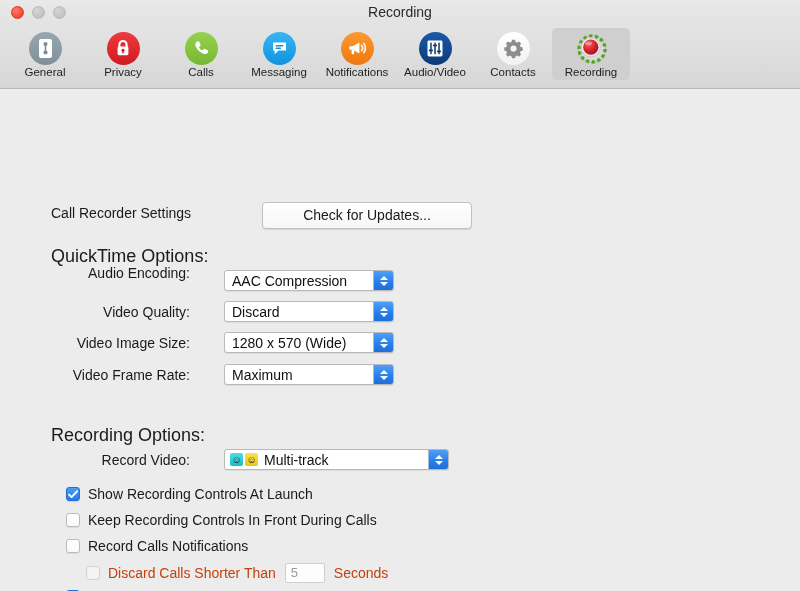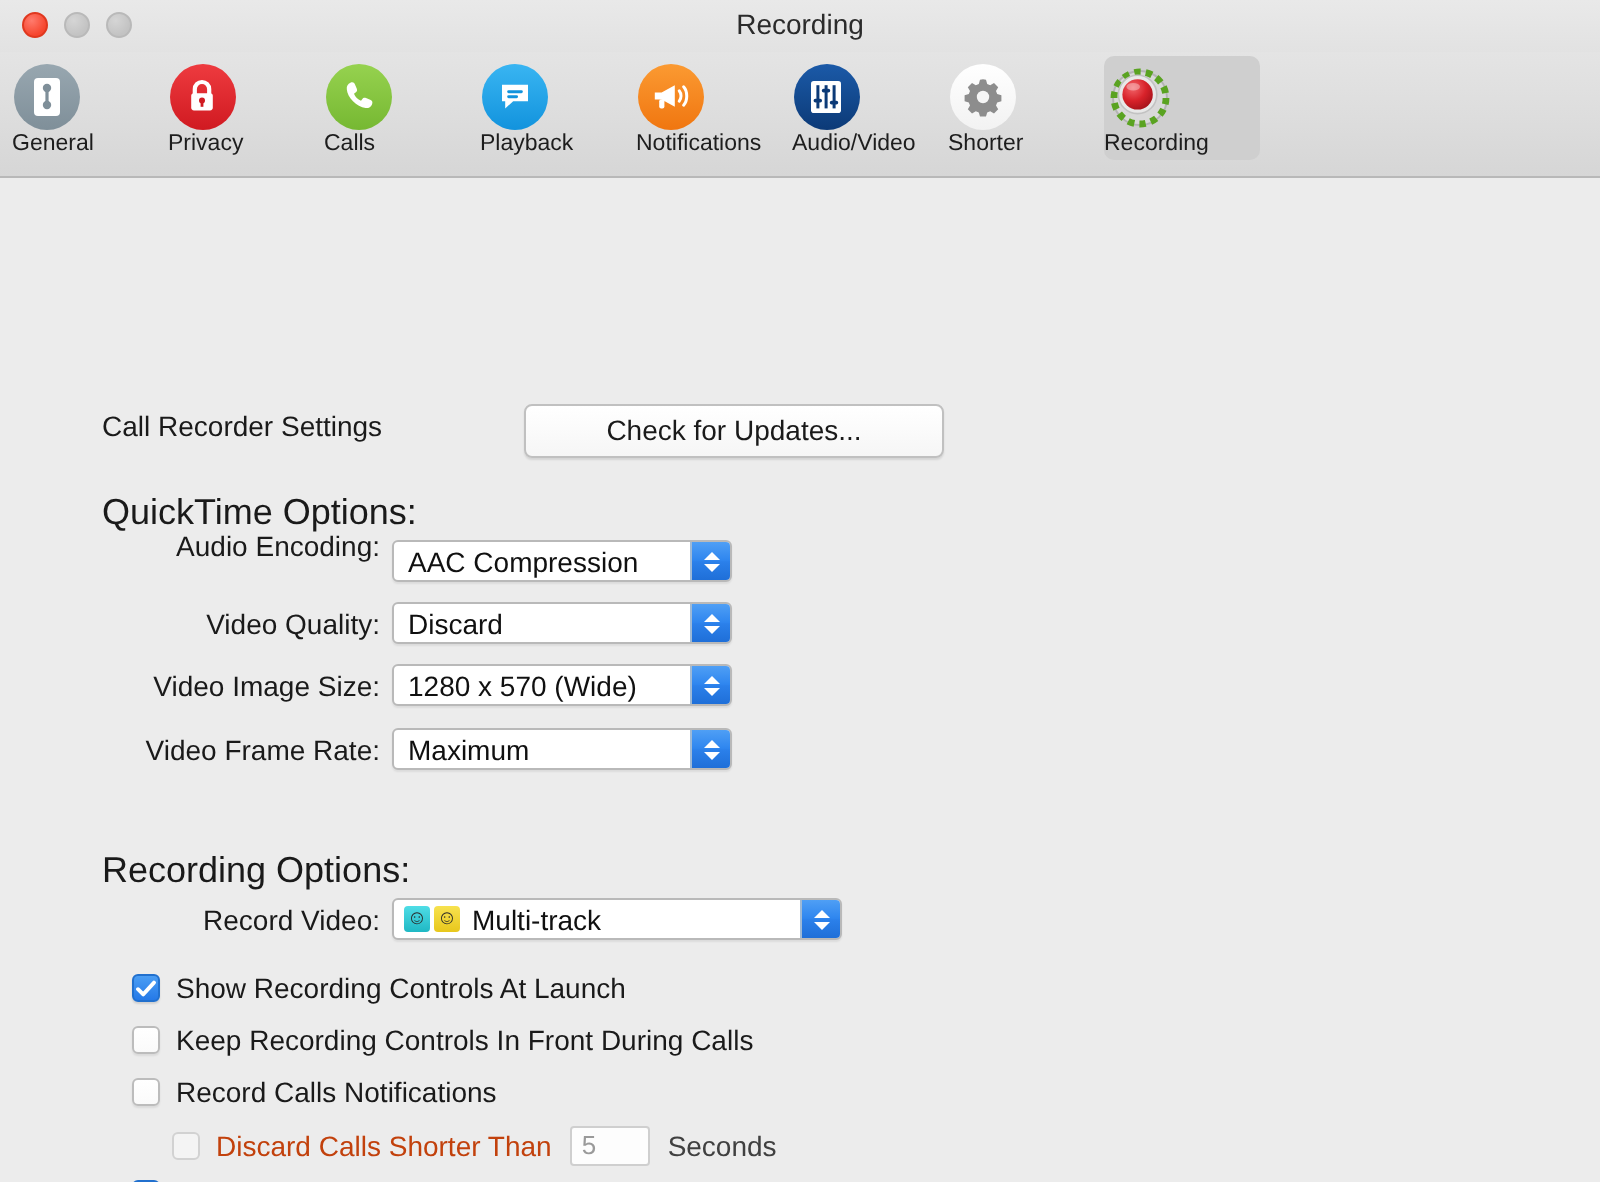--- a/index.html
+++ b/index.html
@@ -68,21 +68,21 @@
     align-items: flex-start;
     padding: 0 6px;
   }
   .tab {
     width: 78px;
     padding: 3px 0 2px 0;
     margin-top: 2px;
     border-radius: 5px;
     display: flex;
     flex-direction: column;
-    align-items: flex-start;
+    align-items: center;
     cursor: default;
   }
   .tab.selected {
     background: #cfcfcf;
   }
   .tab-icon {
     width: 34px;
     height: 34px;
     display: flex;
     align-items: center;
@@ -150,20 +150,21 @@
     background: #ffffff;
     border: 1px solid #b9b9b9;
     border-radius: 3px;
     box-shadow: 0 1px 1px rgba(0,0,0,0.07);
     box-sizing: border-box;
     padding-left: 7px;
     font-size: 14px;
     color: #101010;
     cursor: default;
     overflow: hidden;
+    margin-left: 28px;
   }
   .popup .popup-text {
     white-space: nowrap;
     overflow: hidden;
   }
   .stepper {
     position: absolute;
     top: 0;
     right: 0;
     width: 19px;
@@ -245,21 +246,21 @@
     background: #fdfdfd;
     border: 1px solid #cfcfcf;
     border-radius: 2px;
     box-sizing: border-box;
     font-size: 13px;
     color: #9a9a9a;
     padding-left: 5px;
     line-height: 18px;
     margin: 0 9px 0 9px;
   }
-  .units { color: #404040; font-size: 14px; }
+  .units { color: #c2410c; font-size: 14px; }
 </style>
 </head>
 <body>
 
 <div class="window">
 
   <div class="titlebar">
     <div class="traffic">
       <div class="light close"></div>
       <div class="light min"></div>
@@ -312,21 +313,21 @@
     <div class="tab">
       <div class="tab-icon">
         <div class="circle-icon" style="background:linear-gradient(to bottom,#39b5f2,#1293dd);">
           <svg width="19" height="18" viewBox="0 0 19 18">
             <path d="M3 3.4h13v8.2H8.6L4.6 15.2v-3.6H3z" fill="#ffffff"></path>
             <rect x="5.6" y="6.1" width="7.8" height="1.5" rx="0.7" fill="#1293dd"></rect>
             <rect x="5.6" y="8.6" width="5.4" height="1.5" rx="0.7" fill="#1293dd"></rect>
           </svg>
         </div>
       </div>
-      <div class="tab-label">Playback</div>
+      <div class="tab-label">Messaging</div>
     </div>
 
 
     <div class="tab">
       <div class="tab-icon">
         <div class="circle-icon" style="background:linear-gradient(to bottom,#fb9a32,#f07610);">
           <svg width="21" height="18" viewBox="0 0 21 18">
             <path d="M2.4 7.2h3.4l6.6-3.6v10.8L5.8 10.8H2.4z" fill="#ffffff"></path>
             <rect x="4.6" y="10.6" width="2.6" height="4.6" rx="1" fill="#ffffff"></rect>
             <path d="M14.6 6.4c1.2 1.4 1.2 3.8 0 5.2" stroke="#ffffff" stroke-width="1.5" fill="none" stroke-linecap="round"></path>
@@ -356,21 +357,21 @@
 
     <div class="tab">
       <div class="tab-icon">
         <div class="circle-icon" style="background:linear-gradient(to bottom,#ffffff,#f2f2f2);">
           <svg width="21" height="21" viewBox="0 0 21 21">
             <path d="M10.5 1.6l1.5.3.6 2.1 1.5.6 1.9-1.1 2.1 2.1-1.1 1.9.6 1.5 2.1.6v3l-2.1.6-.6 1.5 1.1 1.9-2.1 2.1-1.9-1.1-1.5.6-.6 2.1h-3l-.6-2.1-1.5-.6-1.9 1.1-2.1-2.1 1.1-1.9-.6-1.5-2.1-.6v-3l2.1-.6.6-1.5-1.1-1.9 2.1-2.1 1.9 1.1 1.5-.6.6-2.1z" fill="#8d8d8d"></path>
             <circle cx="10.5" cy="10.5" r="3.1" fill="#f6f6f6"></circle>
           </svg>
         </div>
       </div>
-      <div class="tab-label">Shorter</div>
+      <div class="tab-label">Contacts</div>
     </div>
 
     <div class="tab selected">
       <div class="tab-icon">
         <svg width="33" height="33" viewBox="0 0 33 33">
           <circle cx="17" cy="17" r="13.5" fill="#d9d9d9" stroke="#b4b4b4" stroke-width="1"></circle>
           <circle cx="17" cy="17" r="13" fill="none" stroke="#5aa321" stroke-width="3.4" stroke-dasharray="3.2 2.6"></circle>
           <circle cx="15.8" cy="15.2" r="9.6" fill="#e8e8e8" stroke="#c2c2c2" stroke-width="0.8"></circle>
           <circle cx="15.8" cy="15.2" r="7.6" fill="url(#recgrad)"></circle>
           <defs>

